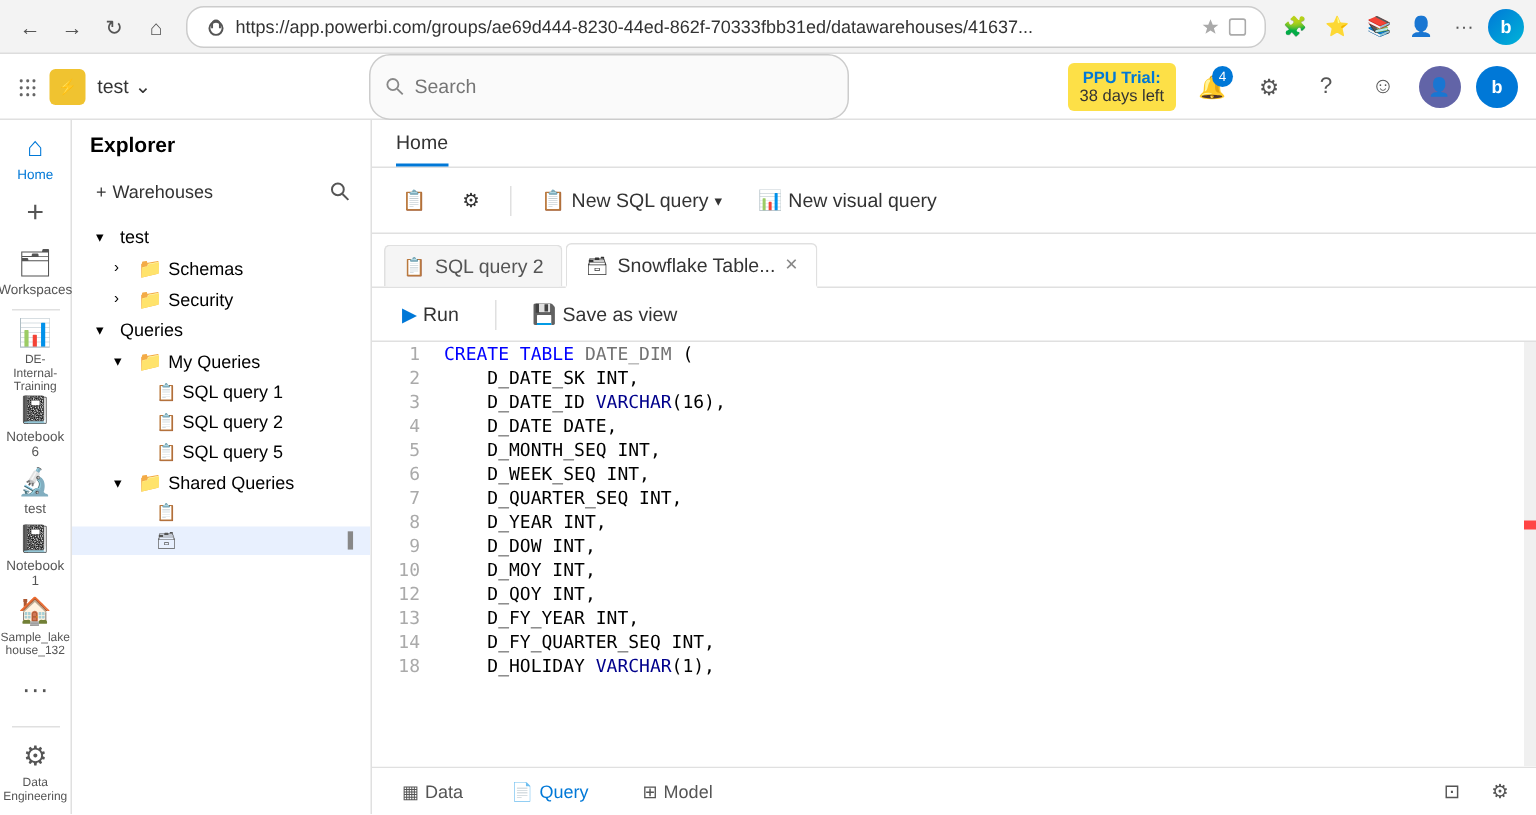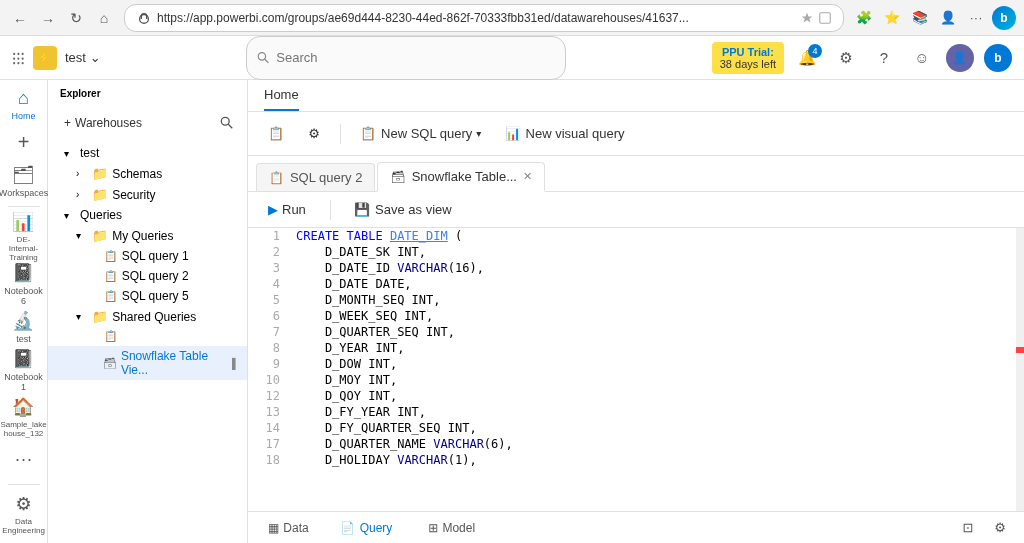--- a/index.html
+++ b/index.html
@@ -73,21 +73,21 @@
 
     
     .explorer-panel {
       width: 200px;
       background: #fff;
       border-right: 1px solid #e0e0e0;
       display: flex;
       flex-direction: column;
       overflow: hidden;
     }
-    .explorer-header { padding: 8px 12px; font-size: 10px; font-weight: 600; display: flex; justify-content: space-between; }
+    .explorer-header { padding: 8px 12px; font-size: 14px; font-weight: 600; display: flex; justify-content: space-between; }
     .explorer-toolbar { padding: 4px 8px; display: flex; align-items: center; gap: 4px; }
     .ex-btn { display: flex; align-items: center; gap: 4px; padding: 3px 8px; border: none; background: transparent; cursor: pointer; border-radius: 4px; font-size: 12px; color: #333; }
     .search-icon-btn { width: 24px; height: 24px; border: none; background: transparent; cursor: pointer; display: flex; align-items: center; justify-content: center; color: #555; font-size: 14px; margin-left: auto; }
     .tree-area { flex: 1; overflow-y: auto; padding: 4px 0; }
     .tree-item { display: flex; align-items: center; gap: 4px; padding: 3px 8px; cursor: pointer; font-size: 12px; }
     .tree-item.active { background: #e8f0fe; color: #0078d7; }
     .tree-indent-1 { padding-left: 16px; }
     .tree-indent-2 { padding-left: 28px; }
     .tree-indent-3 { padding-left: 40px; }
     .chevron { font-size: 10px; width: 12px; }
@@ -317,21 +317,20 @@
         </div>
 
         <div class="tree-item tree-indent-3">
           <span style="width:12px;"></span>
           <span class="query-icon">📋</span>
         </div>
 
         <div class="tree-item tree-indent-3 active">
           <span style="width:12px;"></span>
           <span class="query-icon">🗃</span>
-          <span>Snowflake Table Vie...</span>
           <span style="margin-left:auto; font-size:10px; color:#888;">▌</span>
         </div>
       </div>
     </div>
 
     <div class="content-area">
 
       <div class="home-tab-bar">
         <div class="home-tab">
           <span>Home</span>
@@ -382,21 +381,21 @@
       </div>
 
       <div class="code-area">
         <div style="position:absolute; right:0; top:0; width:8px; height:100%; background:#f0f0f0;">
           <div style="position:absolute; right:0; top:42%; width:8px; height:6px; background:#ff4444;"></div>
         </div>
         <table class="code-table" id="code-table">
           <tbody id="code-tbody">
               <tr>
                 <td class="line-num">1</td>
-                <td class="code-line"><span style="color: rgb(0, 0, 255);">CREATE TABLE </span><span style="color: #3b82f6; text-decoration: underline;">DATE_DIM</span><span> (</span></td>
+                <td class="code-line"><span style="color: rgb(0, 0, 255);">CREATE TABLE </span><span style="color: #737373;">DATE_DIM</span><span> (</span></td>
               </tr>
               <tr>
                 <td class="line-num">2</td>
                 <td class="code-line"><span>    D_DATE_SK INT,</span></td>
               </tr>
               <tr>
                 <td class="line-num">3</td>
                 <td class="code-line"><span>    D_DATE_ID </span><span style="color: rgb(0, 0, 139);">VARCHAR</span><span>(16),</span></td>
               </tr>
               <tr>
@@ -431,24 +430,20 @@
                 <td class="line-num">12</td>
                 <td class="code-line"><span>    D_QOY INT,</span></td>
               </tr>
               <tr>
                 <td class="line-num">13</td>
                 <td class="code-line"><span>    D_FY_YEAR INT,</span></td>
               </tr>
               <tr>
                 <td class="line-num">14</td>
                 <td class="code-line"><span>    D_FY_QUARTER_SEQ INT,</span></td>
-              </tr>
-              <tr>
-                <td class="line-num">17</td>
-                <td class="code-line"><span>    D_QUARTER_NAME </span><span style="color: rgb(0, 0, 139);">VARCHAR</span><span>(6),</span></td>
               </tr>
               <tr>
                 <td class="line-num">18</td>
                 <td class="code-line"><span>    D_HOLIDAY </span><span style="color: rgb(0, 0, 139);">VARCHAR</span><span>(1),</span></td>
               </tr>
             </tbody>
         </table>
       </div>
 
       <div class="bottom-bar">

